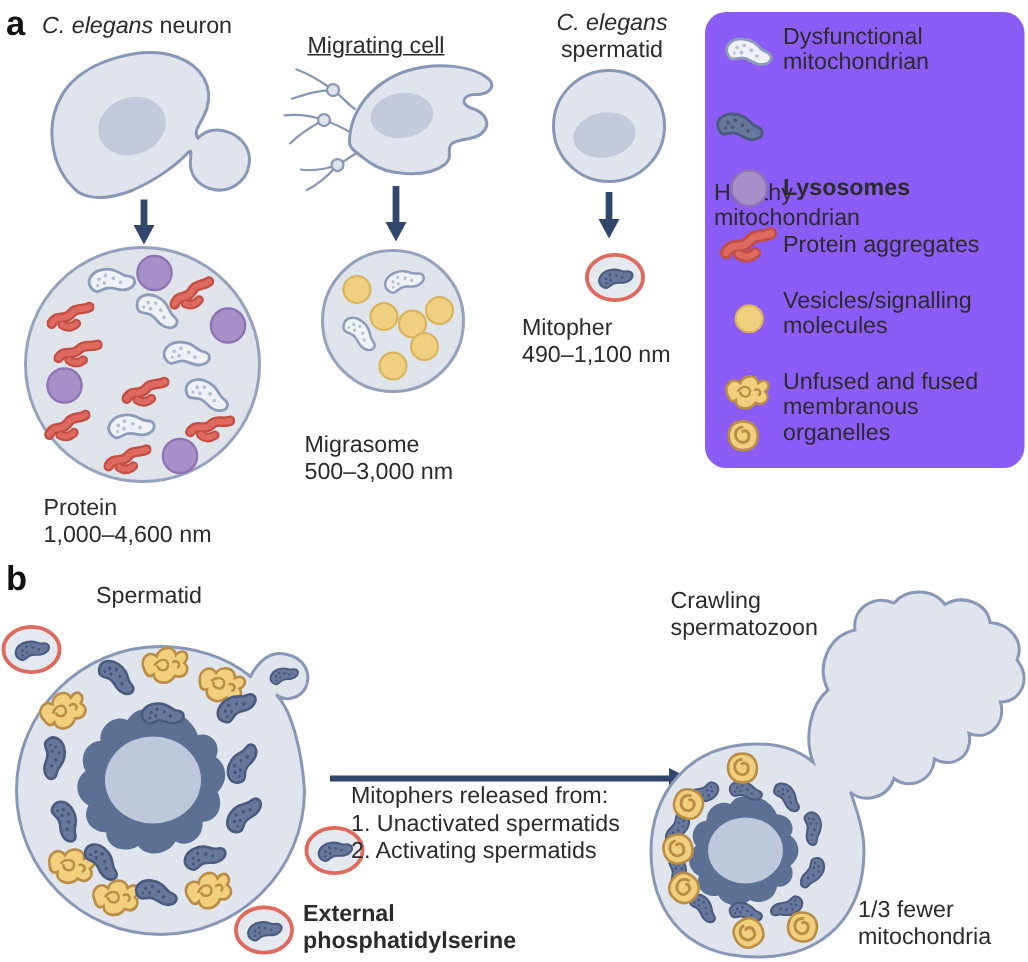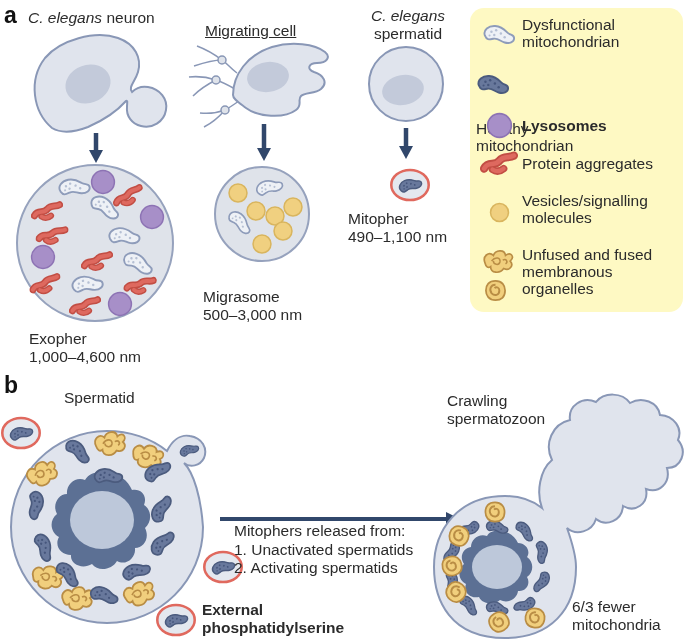--- a/index.html
+++ b/index.html
@@ -4,21 +4,21 @@
 <style>
   html,body{margin:0;padding:0;background:#fff;}
   #fig{position:relative;width:685px;height:641px;background:#fff;overflow:hidden;
        font-family:"Liberation Sans",sans-serif;color:#2b2b2b;}
   #art{position:absolute;left:0;top:0;z-index:0;}
   .txt{position:absolute;z-index:2;font-size:15.5px;line-height:17.5px;}
   .panel-letter{font-size:23px;font-weight:bold;color:#111;line-height:22px;}
   .ital{font-style:italic;text-align:center;}
   .ctr{text-align:center;}
   #legend-box{position:absolute;left:470px;top:8px;width:213px;height:304px;
-       background:#fef9c3;border-radius:14px;z-index:1;}
+       background:#8b5cf6;border-radius:14px;z-index:1;}
   .lg-row{position:absolute;left:6px;display:flex;align-items:flex-start;}
   .lg-ic{flex:0 0 46px;display:flex;justify-content:center;}
   .lg-label{width:152px;font-size:15.5px;line-height:17px;padding-top:0;}
 </style>
 </head>
 <body>
 
 <div id="fig">
 
 <svg id="art" width="685" height="641" viewBox="0 0 685 641">
@@ -322,21 +322,21 @@
 <div class="txt" style="left:28px;top:9px;"><span class="ital">C. elegans</span><span> neuron</span></div>
 
 <div class="txt" style="left:205px;top:22px;text-decoration:underline;">Migrating cell</div>
 
 <div class="txt ctr" style="left:350px;top:7px;width:116px;">
   <div class="ital">C. elegans</div>
   <div>spermatid</div>
 </div>
 
 <div class="txt" style="left:29px;top:330px;">
-  <div>Exopher</div>
+  <div>Protein</div>
   <div>1,000–4,600 nm</div>
 </div>
 
 <div class="txt" style="left:203px;top:264px;margin-top:24px;">
   <div>Migrasome</div>
   <div>500–3,000 nm</div>
 </div>
 
 <div class="txt" style="left:348px;top:210px;">
   <div>Mitopher</div>
@@ -409,17 +409,17 @@
   <div>Crawling</div>
   <div>spermatozoon</div>
 </div>
 
 <div class="txt" style="left:202px;top:601px;font-weight:bold;">
   <div>External</div>
   <div>phosphatidylserine</div>
 </div>
 
 <div class="txt" style="left:572px;top:598px;">
-  <div>6/3 fewer</div>
+  <div>1/3 fewer</div>
   <div>mitochondria</div>
 </div>
 
 </div>
 
 </body></html>

